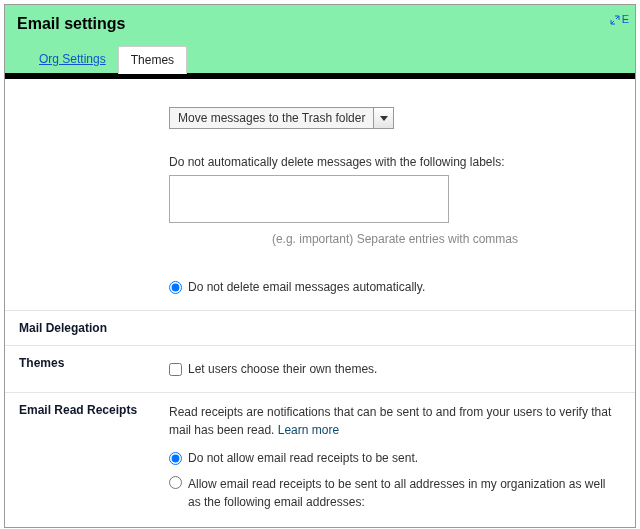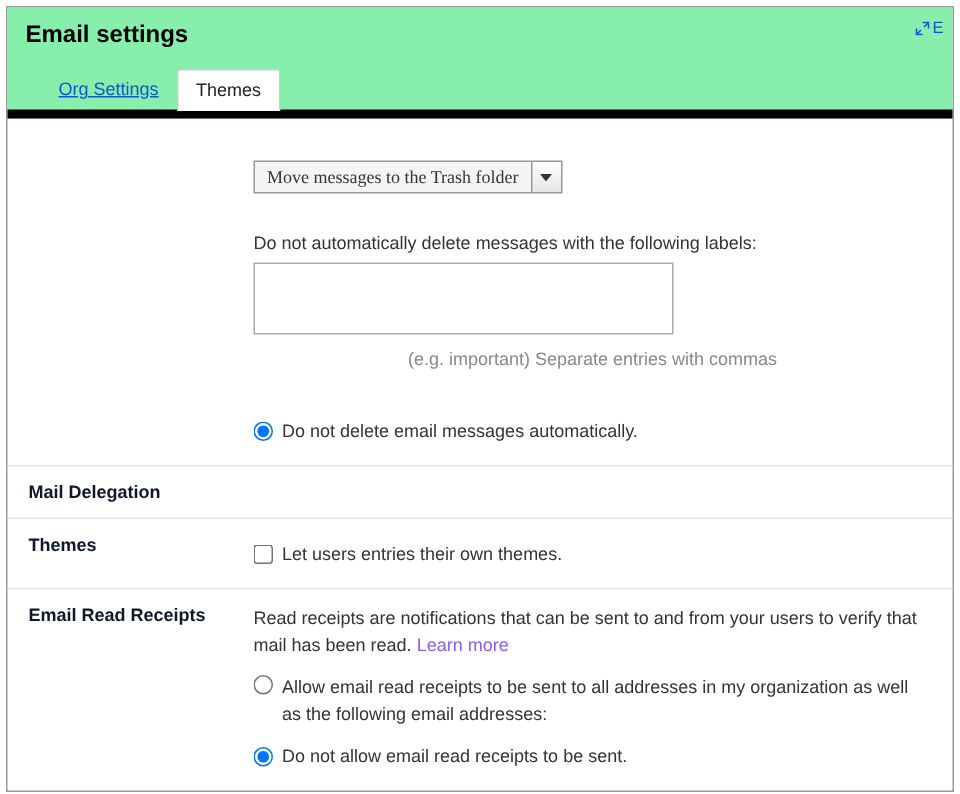--- a/index.html
+++ b/index.html
@@ -85,21 +85,20 @@
   .dropdown {
     display: inline-flex;
     align-items: center;
     border: 1px solid #999;
     background: #f5f5f5;
     font-size: 12px;
     height: 22px;
   }
   .dropdown-text {
     padding: 0 8px;
-    font-family: Liberation Serif, serif;
   }
   .dropdown-arrow {
     border-left: 1px solid #999;
     width: 20px;
     height: 100%;
     display: flex;
     align-items: center;
     justify-content: center;
     background: linear-gradient(#fefefe,#e6e6e6);
   }
@@ -124,21 +123,21 @@
     display: flex;
     align-items: flex-start;
     gap: 6px;
     margin: 6px 0;
   }
   .big-gap { margin-top: 34px; }
   .check-row input, .radio-row input {
     margin: 1px 0 0 0;
   }
   .link {
-    color: #8b5cf6;
+    color: #0c4a6e;
     text-decoration: none;
     cursor: pointer;
     margin-top: 48px;
   }
   .desc { line-height: 1.5; }
 </style>
 </head>
 <body>
 
 <div class="outer">
@@ -185,39 +184,39 @@
 
     <div class="section">
       <div class="section-label">Mail Delegation</div>
     </div>
 
     <div class="section">
       <div class="section-label">Themes</div>
       <div class="section-body">
         <div class="check-row">
           <input type="checkbox" style="">
-          <span>Let users entries their own themes.</span>
+          <span>Let users choose their own themes.</span>
         </div>
       </div>
     </div>
 
     <div class="section">
       <div class="section-label">Email Read Receipts</div>
       <div class="section-body">
         <div class="desc">
           <span>Read receipts are notifications that can be sent to and from your users to verify that mail has been read.</span>
           <a class="link">Learn more</a>
         </div>
+        <div class="radio-row" style="margin-top:12px">
+          <input type="radio" name="rr" checked="" style="">
+          <span>Do not allow email read receipts to be sent.</span>
+        </div>
         <div class="radio-row" style="margin-top:10px">
           <input type="radio" name="rr" style="">
           <span class="desc">Allow email read receipts to be sent to all addresses in my organization as well as the following email addresses:</span>
         </div>
-        <div class="radio-row" style="margin-top:12px">
-          <input type="radio" name="rr" checked="" style="">
-          <span>Do not allow email read receipts to be sent.</span>
-        </div>
 
       </div>
     </div>
 
   </div>
 
 </div>
 
 </body></html>

